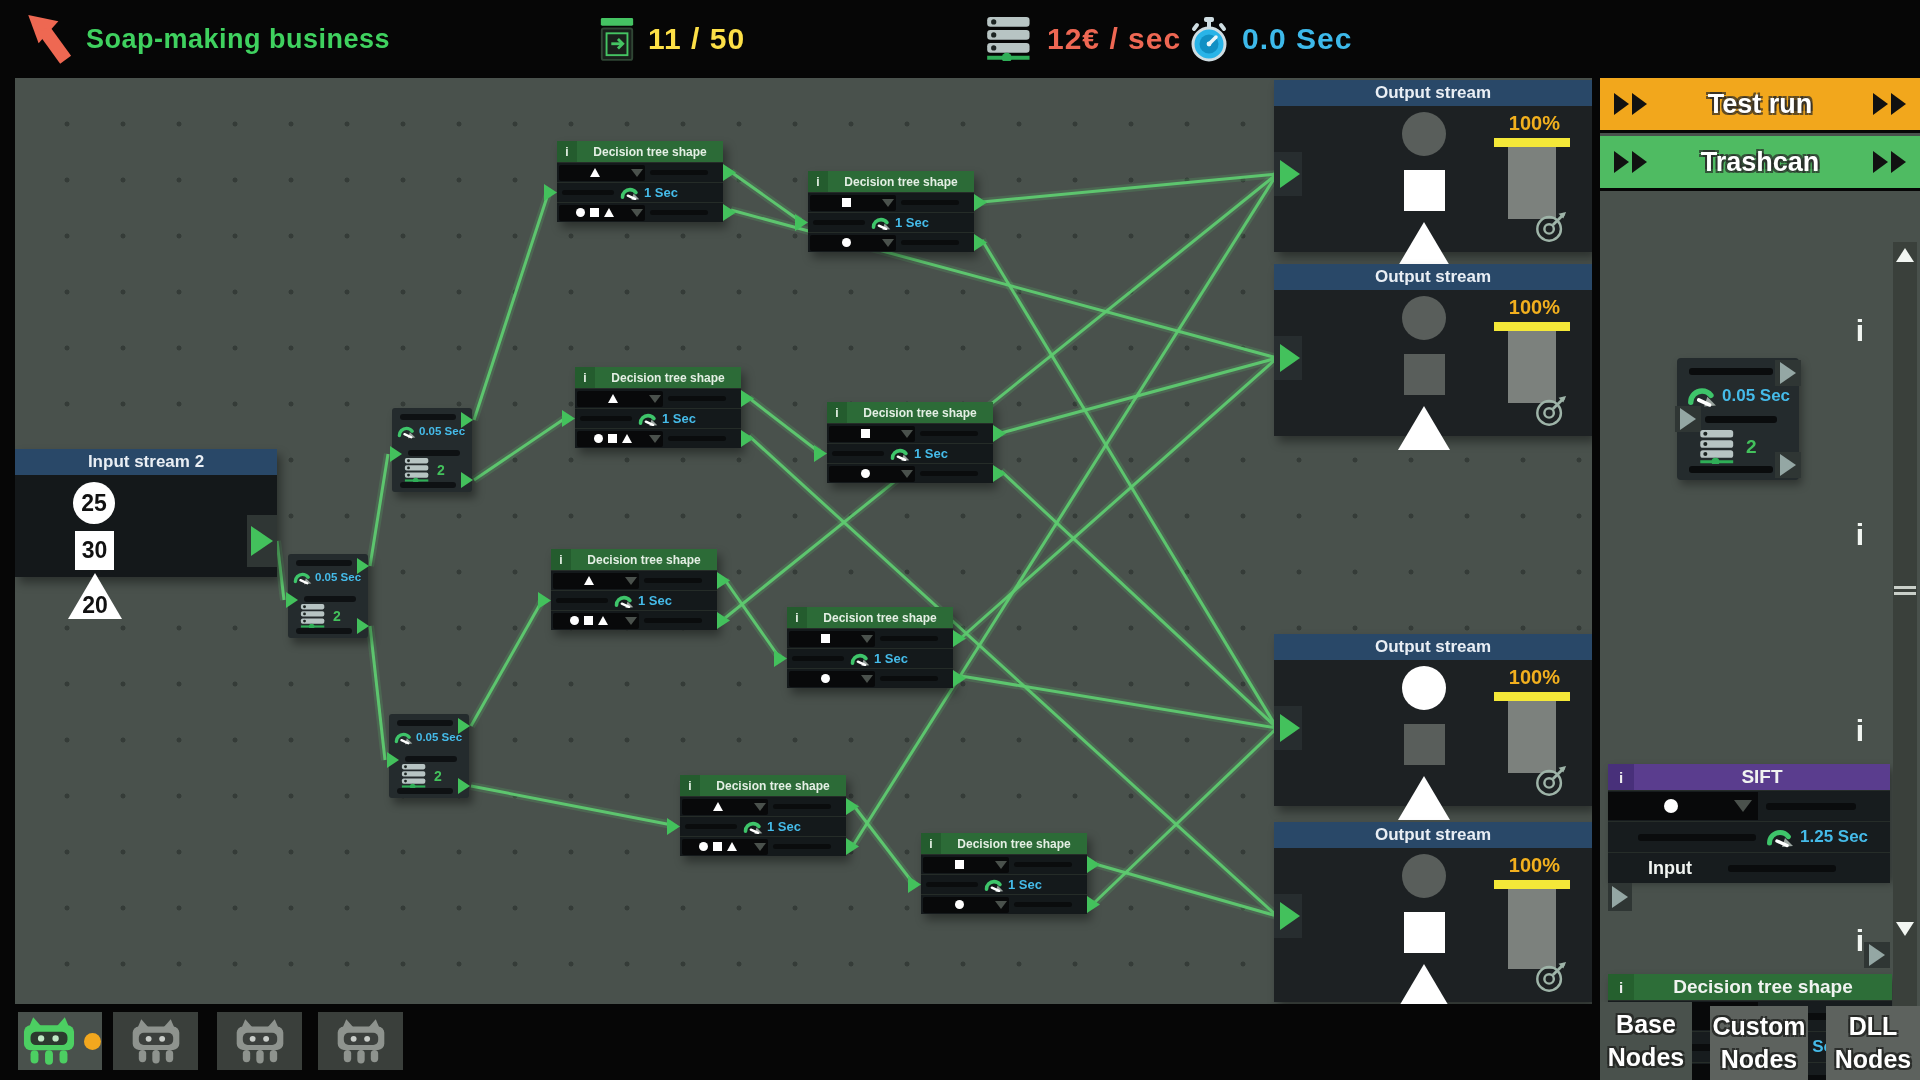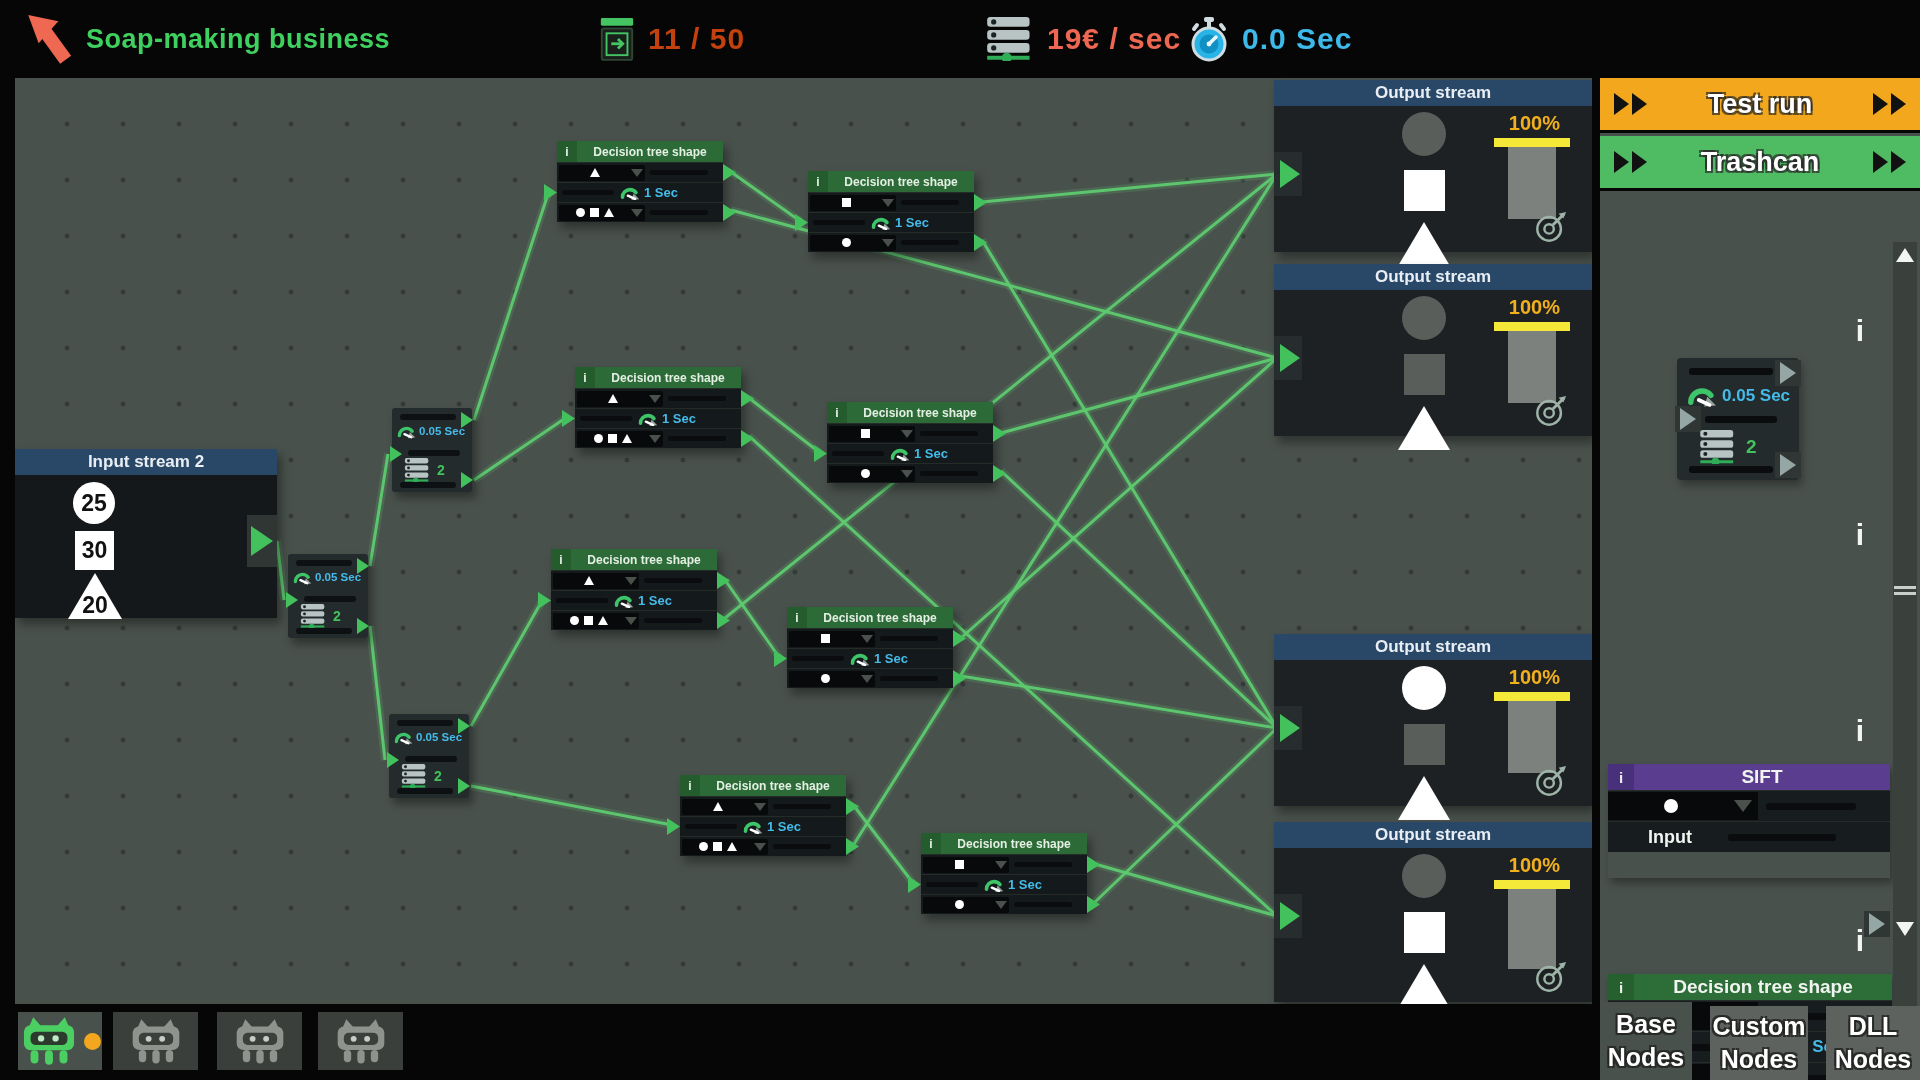--- a/index.html
+++ b/index.html
@@ -3,21 +3,21 @@
 <meta charset="utf-8">
 <style>
   html,body{margin:0;padding:0;background:#000;}
   #stage{position:relative;width:1920px;height:1080px;background:#060606;overflow:hidden;
          font-family:"Liberation Sans",sans-serif;font-weight:bold;}
   .abs{position:absolute;}
   
   #topbar{left:0;top:0;width:1920px;height:78px;background:#060606;}
   #topbar .counter{position:absolute;top:0;height:78px;display:flex;align-items:center;gap:12px;}
   #title{color:#3fd15f;font-size:27px;letter-spacing:.5px;}
-  .amber{color:#c2410c}.salmon{color:#ee6753}.cyan{color:#3db9ea}
+  .amber{color:#fde047}.salmon{color:#ee6753}.cyan{color:#3db9ea}
   .counter .num{font-size:30px;letter-spacing:1px;}
   
   #canvas{left:15px;top:78px;width:1577px;height:926px;background:#49514c;overflow:hidden;
           background-image:radial-gradient(rgba(28,34,30,.45) 2.2px,transparent 2.8px);
           background-size:56px 56px;background-position:24px 18px;}
   #wires{position:absolute;left:0;top:0;z-index:1;}
   .node{position:absolute;z-index:2;box-shadow:4px 6px 9px rgba(0,0,0,.38);}
   
   .stream{background:#1d2123;}
   .stream .hdr{height:26px;background:#294868;display:flex;align-items:center;justify-content:center;
@@ -122,21 +122,21 @@
           <rect x="1" y="16" width="26" height="6" rx="2"></rect>
         </g>
         <g fill="#1c2422">
           <circle cx="5" cy="3" r="1.6"></circle>
             <circle cx="5" cy="11" r="1.6"></circle>
             <circle cx="5" cy="19" r="1.6"></circle>
         </g>
         <line x1="1" y1="25" x2="27" y2="25" stroke="#2fae57" stroke-width="2.4"></line>
         <circle cx="13" cy="25" r="3.1" fill="#2fae57"></circle>
       </svg>
-      <span class="num salmon">19€ / sec</span>
+      <span class="num salmon">12€ / sec</span>
     </div>
 
     <div class="counter" style="left:1188px;">
       <svg width="42" height="48" viewBox="0 0 42 46">
         <rect x="16" y="1" width="10" height="5" rx="2" fill="#cfdde2"></rect>
         <rect x="19" y="5" width="4" height="6" fill="#cfdde2"></rect>
         <line x1="33" y1="9" x2="36" y2="13" stroke="#cfdde2" stroke-width="4" stroke-linecap="round"></line>
         <line x1="9" y1="9" x2="6" y2="13" stroke="#cfdde2" stroke-width="4" stroke-linecap="round"></line>
         <circle cx="21" cy="28" r="16" fill="#29b4e8"></circle>
         <circle cx="21" cy="28" r="16" fill="none" stroke="#cfdde2" stroke-width="3"></circle>
@@ -191,21 +191,21 @@
         <line x1="839" y1="728" x2="898" y2="805" stroke="#5ecb70" stroke-width="8" opacity="0.18"></line>
         <line x1="839" y1="728" x2="898" y2="805" stroke="#5ecb70" stroke-width="3" opacity="0.95"></line>
         <line x1="839" y1="766" x2="1262" y2="96" stroke="#5ecb70" stroke-width="8" opacity="0.18"></line>
         <line x1="839" y1="766" x2="1262" y2="96" stroke="#5ecb70" stroke-width="3" opacity="0.95"></line>
         <line x1="1080" y1="786" x2="1262" y2="838" stroke="#5ecb70" stroke-width="8" opacity="0.18"></line>
         <line x1="1080" y1="786" x2="1262" y2="838" stroke="#5ecb70" stroke-width="3" opacity="0.95"></line>
         <line x1="1080" y1="824" x2="1262" y2="650" stroke="#5ecb70" stroke-width="8" opacity="0.18"></line>
         <line x1="1080" y1="824" x2="1262" y2="650" stroke="#5ecb70" stroke-width="3" opacity="0.95"></line>
       </svg>
 
-  <div class="node stream" style="left:0px;top:371px;width:262px;height:169px;background:#14181a;">
+  <div class="node stream" style="left:0px;top:371px;width:262px;height:128px;background:#14181a;">
   <div class="hdr">Input stream 2</div>
   <div class="abs lit shape-circle" style="left:58px;top:33px;width:42px;height:42px;display:flex;align-items:center;justify-content:center;">
           <span style="color:#111;font-size:23px;">25</span>
         </div>
   <div class="abs lit" style="left:60px;top:82px;width:39px;height:39px;display:flex;align-items:center;justify-content:center;">
           <span style="color:#111;font-size:23px;">30</span>
         </div>
   <div class="abs lit shape-tri" style="left:53px;top:124px;width:54px;height:46px;display:flex;align-items:flex-end;justify-content:center;">
           <span style="color:#111;font-size:23px;">20</span>
         </div>
@@ -784,20 +784,34 @@
       <div class="pdd" style="width:150px;">
               <span style="flex:1;display:flex;justify-content:center;">
                 <span class="glyph-c" style="width:14px;height:14px;"></span>
               </span>
         <span class="caret" style="margin-right:6px;border-left-width:9px;border-right-width:9px;border-top-width:12px;"></span>
             </div>
       <div class="pslot" style="margin-left:8px;width:90px;"></div>
       <div class="abs port-box" style="right:0;top:31px;width:26px;height:28px;">
   <div class="tri-right port-grey" style="width:16px;height:22px;"></div>
             </div>
+          </div>
+    <div class="prow">
+      <div class="abs port-box" style="left:0;top:61px;width:24px;height:28px;">
+  <div class="tri-right port-grey" style="width:16px;height:22px;"></div>
+            </div>
+      <div class="pslot" style="margin-left:30px;width:118px;"></div>
+      <span style="margin-left:10px;display:flex;align-items:center;gap:6px;">
+              <svg width="28" viewBox="0 0 28 22">
+ <polygon points="19,12 27,20 16,21" fill="#9aa49f"></polygon>
+ <path d="M3.5 17 A 10.5 10.5 0 1 1 24.5 17" stroke="#3ec56a" stroke-width="5" fill="none" stroke-linecap="round" stroke-dasharray="26 40"></path>
+ <line x1="11" y1="15" x2="21" y2="19.5" stroke="#fff" stroke-width="3.5" stroke-linecap="round"></line>
+              </svg>
+        <span class="timetxt" style="font-size:17px;">1.25 Sec</span>
+            </span>
           </div>
     <div class="prow">
       <span style="color:#f2f5f2;font-size:18px;margin-left:40px;">Input</span>
       <div class="pslot" style="margin-left:36px;width:108px;"></div>
       <div class="abs port-box" style="right:0;top:89px;width:26px;height:26px;">
   <div class="tri-right port-grey" style="width:16px;height:22px;"></div>
             </div>
           </div>
   </div>
 

